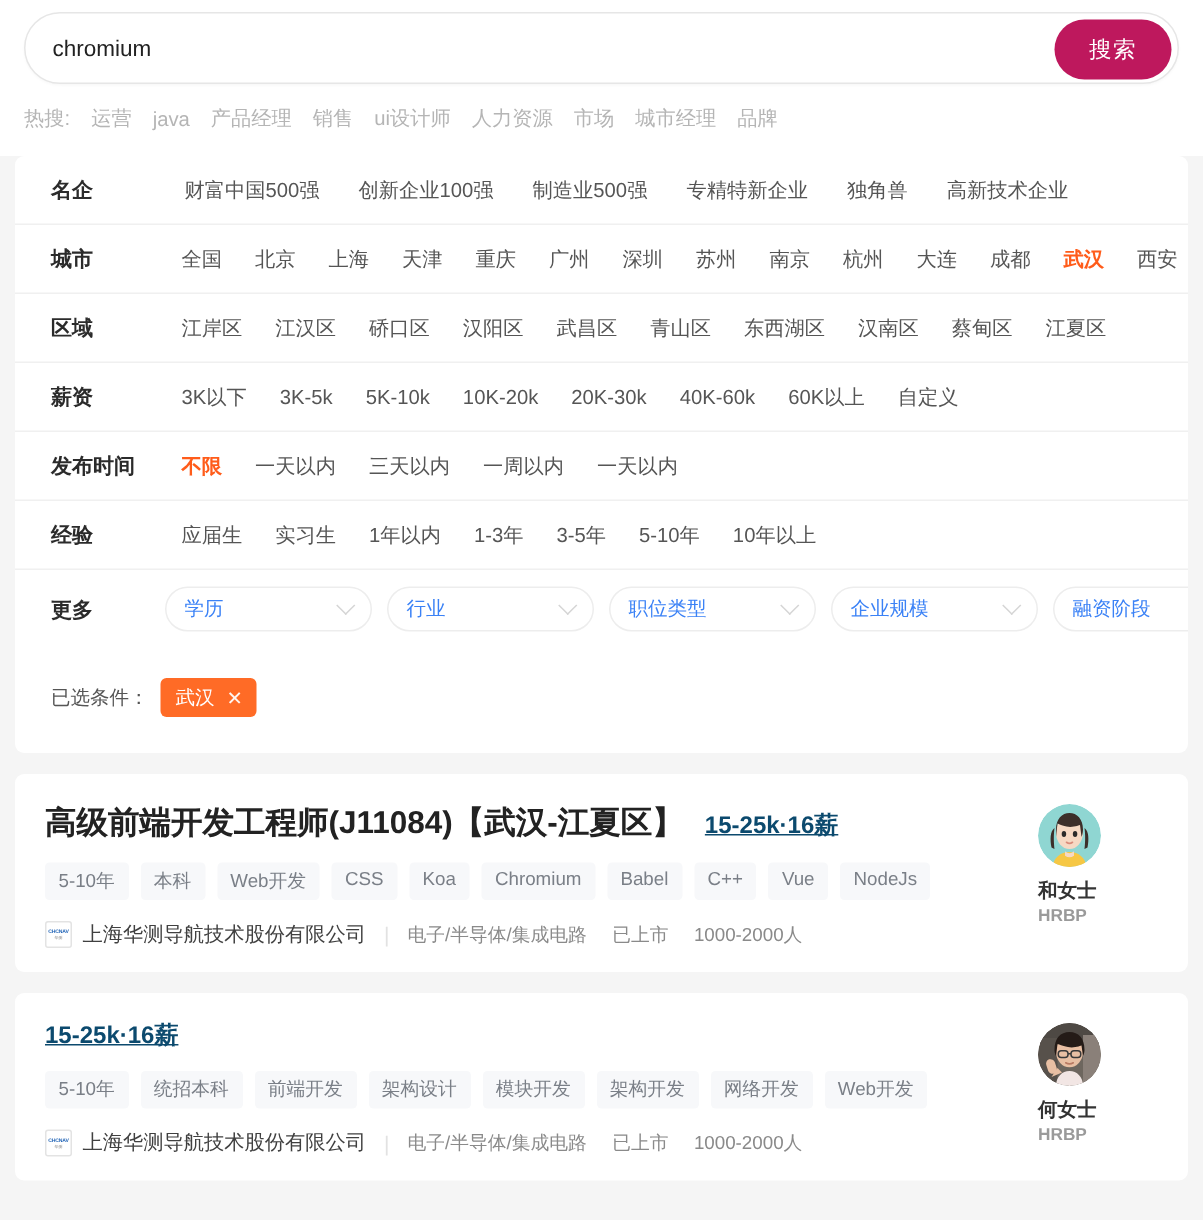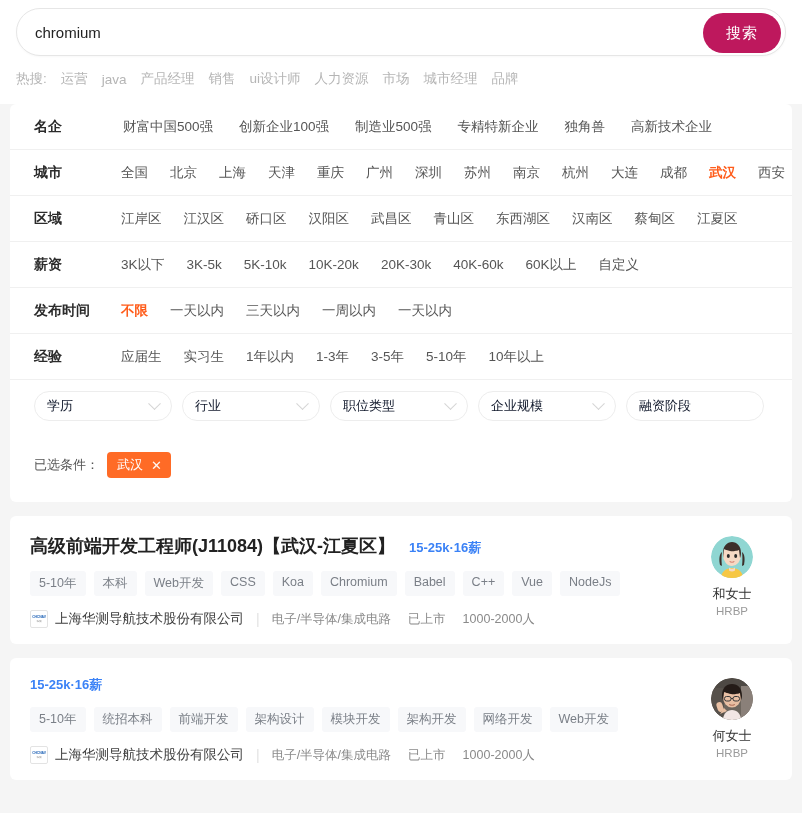--- a/index.html
+++ b/index.html
@@ -147,21 +147,21 @@
     width: 138px;
     flex: 0 0 138px;
     height: 30px;
     border: 1px solid #ededed;
     border-radius: 16px;
     display: flex;
     align-items: center;
     justify-content: space-between;
     padding: 0 12px;
     font-size: 13px;
-    color: #0f172a;
+    color: #3b82f6;
     background: #fff;
     cursor: pointer;
   }
   .chev {
     width: 9px; height: 9px;
     border-right: 1.4px solid #d5d5d5;
     border-bottom: 1.4px solid #d5d5d5;
     transform: rotate(45deg) translate(-2px,-2px);
     flex: 0 0 auto;
   }
@@ -210,30 +210,31 @@
 
   .job-main { flex: 1; min-width: 0; }
 
   .job-title-line {
     display: flex;
     align-items: baseline;
     gap: 14px;
     white-space: nowrap;
   }
   .job-title {
-    font-size: 18px;
+    font-size: 21px;
     font-weight: bold;
     color: #222;
     cursor: pointer;
   }
   .job-salary {
-    font-size: 13px;
+    font-size: 16px;
     font-weight: bold;
-    color: #3b82f6;
-    white-space: nowrap;
+    color: #0c4a6e;
+    white-space: nowrap;
+    text-decoration: underline;
   }
 
   .job-tags {
     display: flex;
     flex-wrap: nowrap;
     gap: 8px;
     margin-top: 13px;
   }
   .job-tag {
     background: #f7f8fa;
@@ -293,22 +294,23 @@
     color: #8a8a8a;
     margin-right: 10px;
   }
 
   
   .hr-block {
     width: 80px;
     flex: 0 0 80px;
     display: flex;
     flex-direction: column;
-    align-items: center;
+    align-items: flex-start;
     padding-top: 2px;
+    font-weight: bold;
   }
   .avatar {
     width: 42px; height: 42px;
     border-radius: 50%;
     overflow: hidden;
     position: relative;
     cursor: pointer;
   }
   .hr-name {
     font-size: 13px;
@@ -430,20 +432,21 @@
         <span class="filter-opt">实习生</span>
         <span class="filter-opt">1年以内</span>
         <span class="filter-opt">1-3年</span>
         <span class="filter-opt">3-5年</span>
         <span class="filter-opt">5-10年</span>
         <span class="filter-opt">10年以上</span>
       </div>
   </div>
 
   <div class="filter-row more-row">
+    <div class="filter-label">更多</div>
     <div class="select-list" id="selects">
         <div class="select-pill">
           <span>学历</span>
           <span class="chev"></span>
         </div>
         <div class="select-pill">
           <span>行业</span>
           <span class="chev"></span>
         </div>
         <div class="select-pill">

